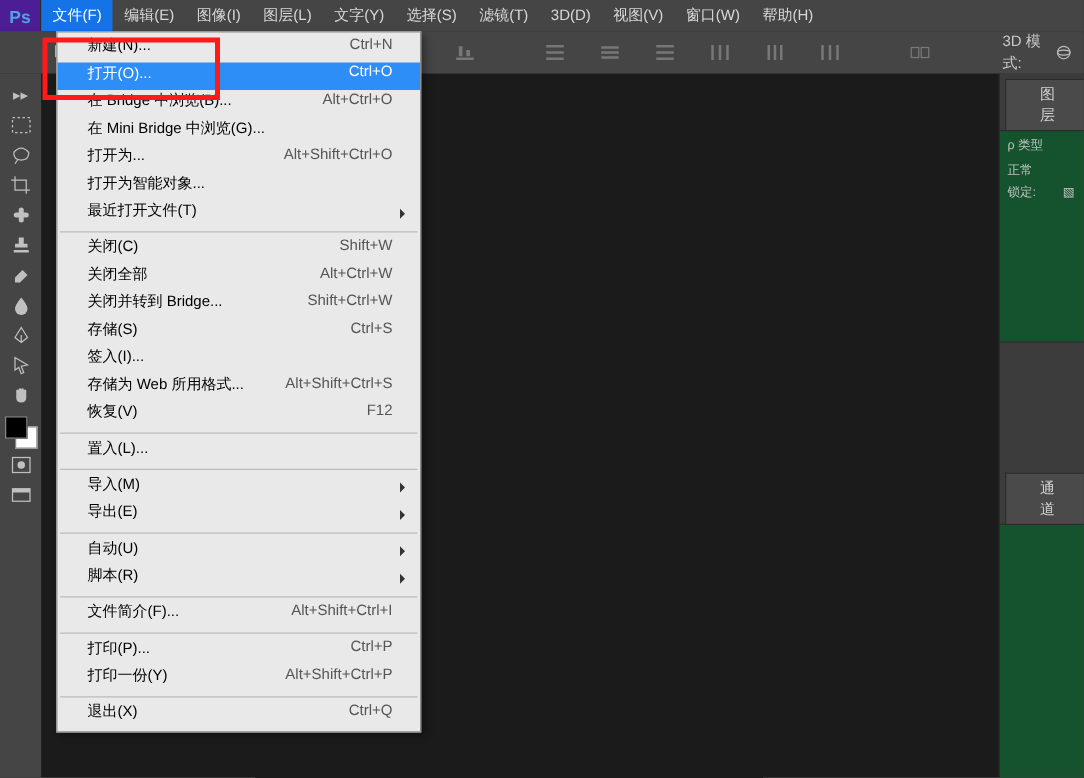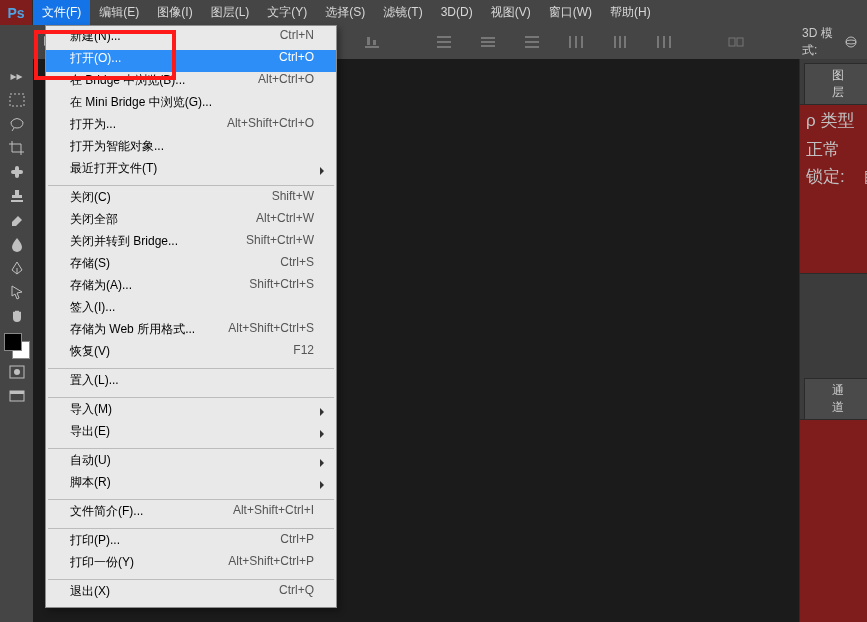--- a/index.html
+++ b/index.html
@@ -1,39 +1,39 @@
 <!DOCTYPE html>
 <html><head>
 <meta charset="utf-8">
 <style>
   html,body{margin:0;padding:0;width:867px;height:622px;background:#535353;font-family:"Microsoft YaHei","SimSun",Arial,sans-serif;font-size:12px;color:#d0d0d0;overflow:hidden;}
   .app{position:relative;width:867px;height:622px;background:#323232;}
   
   .menubar{position:absolute;left:0;top:0;right:0;height:25px;background:#454545;border-bottom:1px solid #2b2b2b;display:flex;align-items:center;}
-  .ps-logo{width:32px;height:25px;display:flex;align-items:center;justify-content:center;font-weight:bold;font-size:14px;color:#4fa3e3;background:#7f1d1d;border-right:1px solid #2b2b2b;}
+  .ps-logo{width:32px;height:25px;display:flex;align-items:center;justify-content:center;font-weight:bold;font-size:14px;color:#4fa3e3;background:#4c1d95;border-right:1px solid #2b2b2b;}
   .menubar-item{padding:0 9px;height:25px;line-height:25px;color:#d8d8d8;cursor:default;}
   .menubar-item.active{background:#1473e6;color:#fff;}
   
   .optionsbar{position:absolute;left:0;top:25px;right:0;height:34px;background:#454545;border-bottom:1px solid #2b2b2b;display:flex;align-items:center;gap:28px;padding-left:42px;}
   .opt-icon{width:20px;height:18px;display:flex;align-items:center;justify-content:center;color:#9b9b9b;}
   .opt-sep{width:1px;height:24px;background:#3a3a3a;}
   .opt-3d{display:flex;align-items:center;gap:6px;color:#c9c9c9;}
   
   .tools{position:absolute;left:0;top:59px;width:33px;bottom:0;background:#454545;border-right:1px solid #2b2b2b;display:flex;flex-direction:column;align-items:center;padding-top:6px;gap:2px;}
   .tool{width:26px;height:22px;display:flex;align-items:center;justify-content:center;color:#c0c0c0;}
   .swatch{position:relative;width:26px;height:26px;margin-top:4px;}
   .swatch .fg{position:absolute;left:0;top:0;width:16px;height:16px;background:#000;border:1px solid #888;}
   .swatch .bg{position:absolute;right:0;bottom:0;width:16px;height:16px;background:#fff;border:1px solid #888;}
   
   .canvas{position:absolute;left:33px;top:59px;right:67px;bottom:0;background:#1b1b1b;}
   
   .docks{position:absolute;right:0;top:59px;width:67px;bottom:0;background:#3c3c3c;border-left:1px solid #2b2b2b;}
   .panel{border-bottom:1px solid #2b2b2b;}
   .panel-tab{display:inline-block;padding:3px 27px;background:#4a4a4a;border:1px solid #2b2b2b;border-bottom:none;color:#d0d0d0;font-size:12px;margin:4px 0 0 4px;}
-  .panel-body{background:#7f1d1d;border-top:1px solid #2b2b2b;padding:4px 6px;min-height:20px;color:#c0c0c0;font-size:17px;white-space:nowrap;overflow:hidden;}
+  .panel-body{background:#14532d;border-top:1px solid #2b2b2b;padding:4px 6px;min-height:20px;color:#c0c0c0;font-size:10px;white-space:nowrap;overflow:hidden;}
   .panel.layers .panel-body{height:160px;}
   .panel.channels{margin-top:100px;}
   .lock-row{display:flex;align-items:center;gap:20px;margin-top:4px;color:#c0c0c0;}
   .mini-icon{width:14px;height:14px;display:flex;align-items:center;justify-content:center;}
   
   .dropdown{position:absolute;left:45px;top:25px;width:290px;background:#e9e9e9;border:1px solid #8d8d8d;box-shadow:3px 3px 6px rgba(0,0,0,.35);color:#000;padding:2px 0;}
   .menu-item{display:flex;align-items:flex-start;height:22px;padding:0 22px 0 24px;position:relative;font-size:12px;}
   .menu-item.hover{background:#2e8ef7;color:#fff;}
   .menu-item .label{flex:1;white-space:nowrap;}
   .menu-item .shortcut{color:#555;font-size:12px;}
@@ -327,24 +327,20 @@
       </div>
       <div class="menu-item">
         <span class="label">关闭并转到 Bridge...</span>
         <span class="shortcut">Shift+Ctrl+W</span>
       </div>
       <div class="menu-item">
         <span class="label">存储(S)</span>
         <span class="shortcut">Ctrl+S</span>
       </div>
       <div class="menu-item">
-        <span class="label">存储为(A)...</span>
-        <span class="shortcut">Shift+Ctrl+S</span>
-      </div>
-      <div class="menu-item">
         <span class="label">签入(I)...</span>
       </div>
       <div class="menu-item">
         <span class="label">存储为 Web 所用格式...</span>
         <span class="shortcut">Alt+Shift+Ctrl+S</span>
       </div>
       <div class="menu-item">
         <span class="label">恢复(V)</span>
         <span class="shortcut">F12</span>
       </div>

